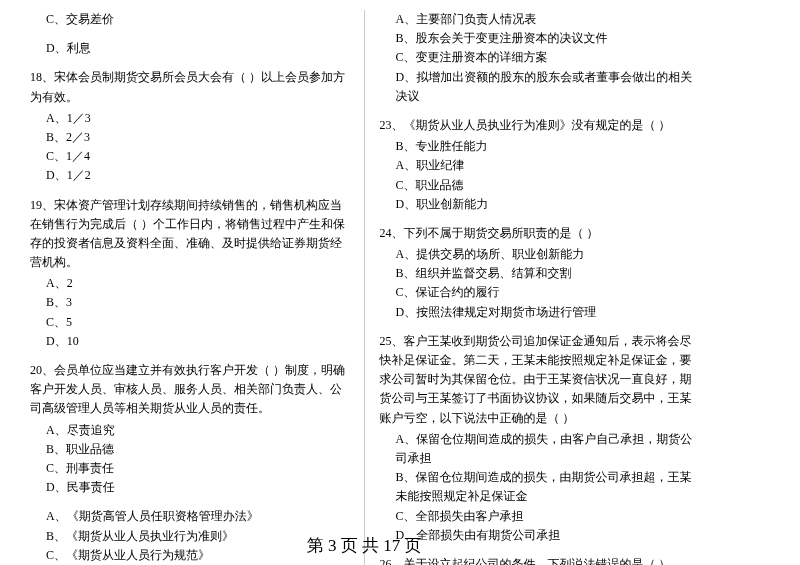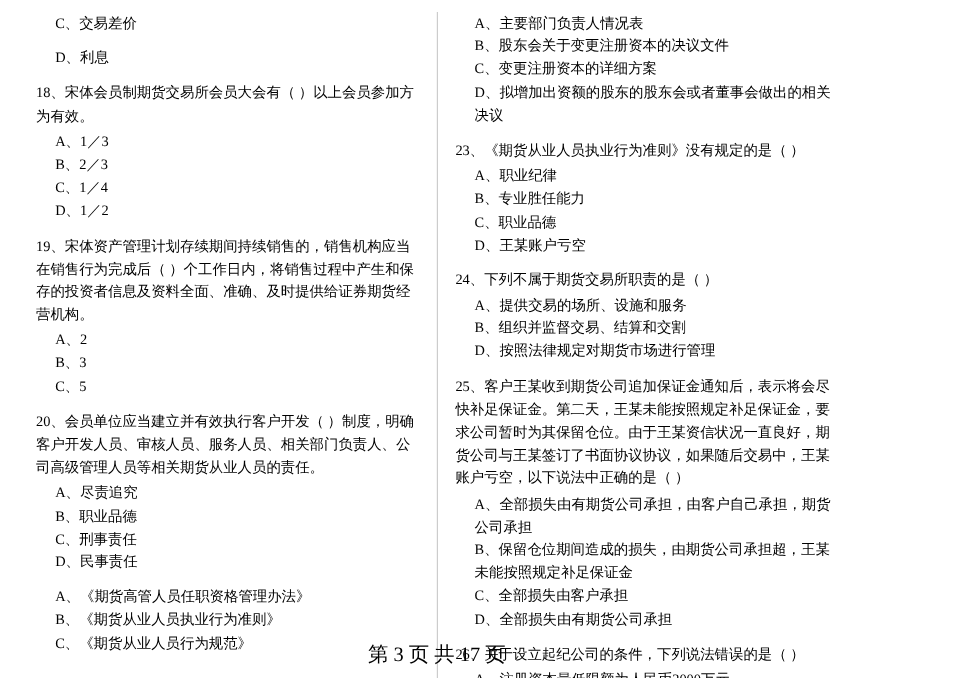--- a/index.html
+++ b/index.html
@@ -80,20 +80,21 @@
         <div class="option">B、2／3</div>
         <div class="option">C、1／4</div>
         <div class="option">D、1／2</div>
       </div>
 
       <div class="question-block">
         <div class="question-text">19、宋体资产管理计划存续期间持续销售的，销售机构应当在销售行为完成后（    ）个工作日内，将销售过程中产生和保存的投资者信息及资料全面、准确、及时提供给证券期货经营机构。</div>
         <div class="option">A、2</div>
         <div class="option">B、3</div>
         <div class="option">C、5</div>
+        <div class="option">D、10</div>
       </div>
 
       <div class="question-block">
         <div class="question-text">20、会员单位应当建立并有效执行客户开发（    ）制度，明确客户开发人员、审核人员、服务人员、相关部门负责人、公司高级管理人员等相关期货从业人员的责任。</div>
         <div class="option">A、尽责追究</div>
         <div class="option">B、职业品德</div>
         <div class="option">C、刑事责任</div>
         <div class="option">D、民事责任</div>
       </div>
 
@@ -112,36 +113,37 @@
 
       <div class="question-block">
         <div class="option">A、主要部门负责人情况表</div>
         <div class="option">B、股东会关于变更注册资本的决议文件</div>
         <div class="option">C、变更注册资本的详细方案</div>
         <div class="option">D、拟增加出资额的股东的股东会或者董事会做出的相关决议</div>
       </div>
 
       <div class="question-block">
         <div class="question-text">23、《期货从业人员执业行为准则》没有规定的是（    ）</div>
+        <div class="option">B、专业胜任能力</div>
         <div class="option">A、职业纪律</div>
-        <div class="option">B、专业胜任能力</div>
         <div class="option">C、职业品德</div>
-        <div class="option">D、王某账户亏空</div>
+        <div class="option">D、职业创新能力</div>
       </div>
 
       <div class="question-block">
         <div class="question-text">24、下列不属于期货交易所职责的是（    ）</div>
-        <div class="option">A、提供交易的场所、设施和服务</div>
+        <div class="option">A、提供交易的场所、职业创新能力</div>
         <div class="option">B、组织并监督交易、结算和交割</div>
+        <div class="option">C、保证合约的履行</div>
         <div class="option">D、按照法律规定对期货市场进行管理</div>
       </div>
 
       <div class="question-block">
         <div class="question-text">25、客户王某收到期货公司追加保证金通知后，表示将会尽快补足保证金。第二天，王某未能按照规定补足保证金，要求公司暂时为其保留仓位。由于王某资信状况一直良好，期货公司与王某签订了书面协议协议，如果随后交易中，王某账户亏空，以下说法中正确的是（    ）</div>
-        <div class="option">A、全部损失由有期货公司承担，由客户自己承担，期货公司承担</div>
+        <div class="option">A、保留仓位期间造成的损失，由客户自己承担，期货公司承担</div>
         <div class="option">B、保留仓位期间造成的损失，由期货公司承担超，王某未能按照规定补足保证金</div>
         <div class="option">C、全部损失由客户承担</div>
         <div class="option">D、全部损失由有期货公司承担</div>
       </div>
 
       <div class="question-block">
         <div class="question-text">26、关于设立起纪公司的条件，下列说法错误的是（    ）</div>
         <div class="option">A、注册资本最低限额为人民币2000万元</div>
         <div class="option">B、主要管理人员和业务人员必须具有从业资格</div>
 

